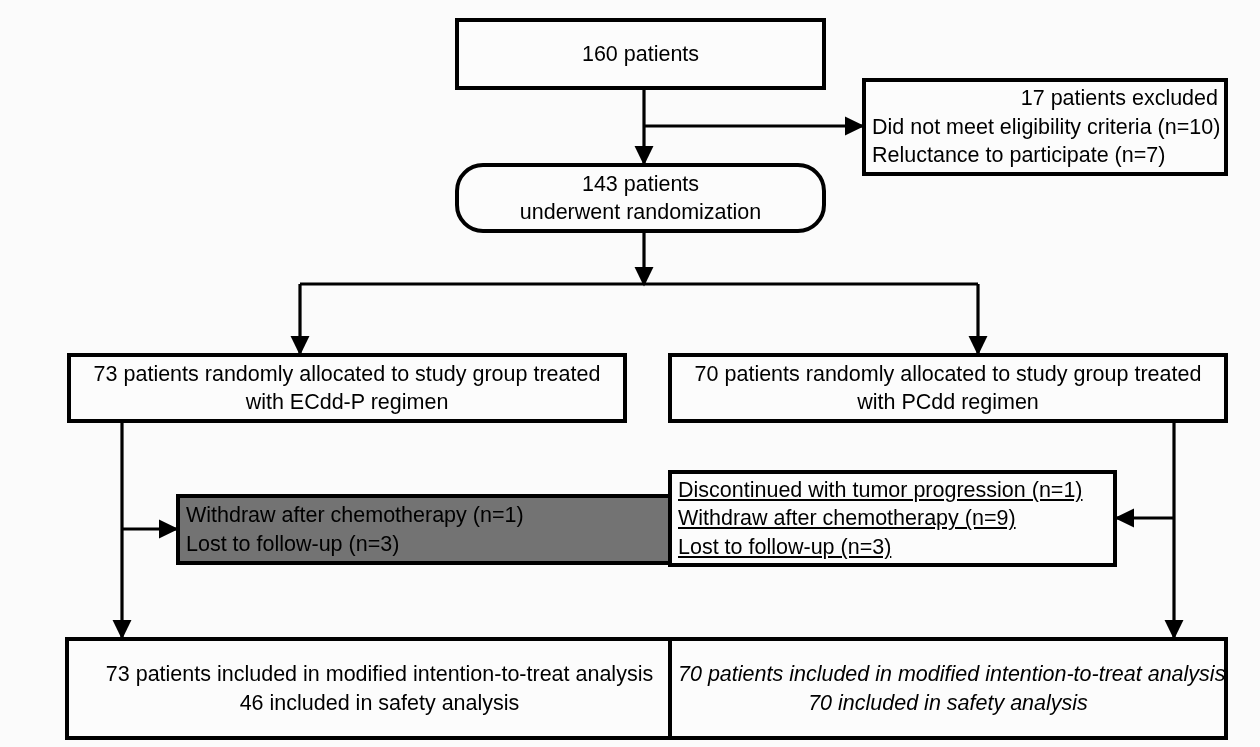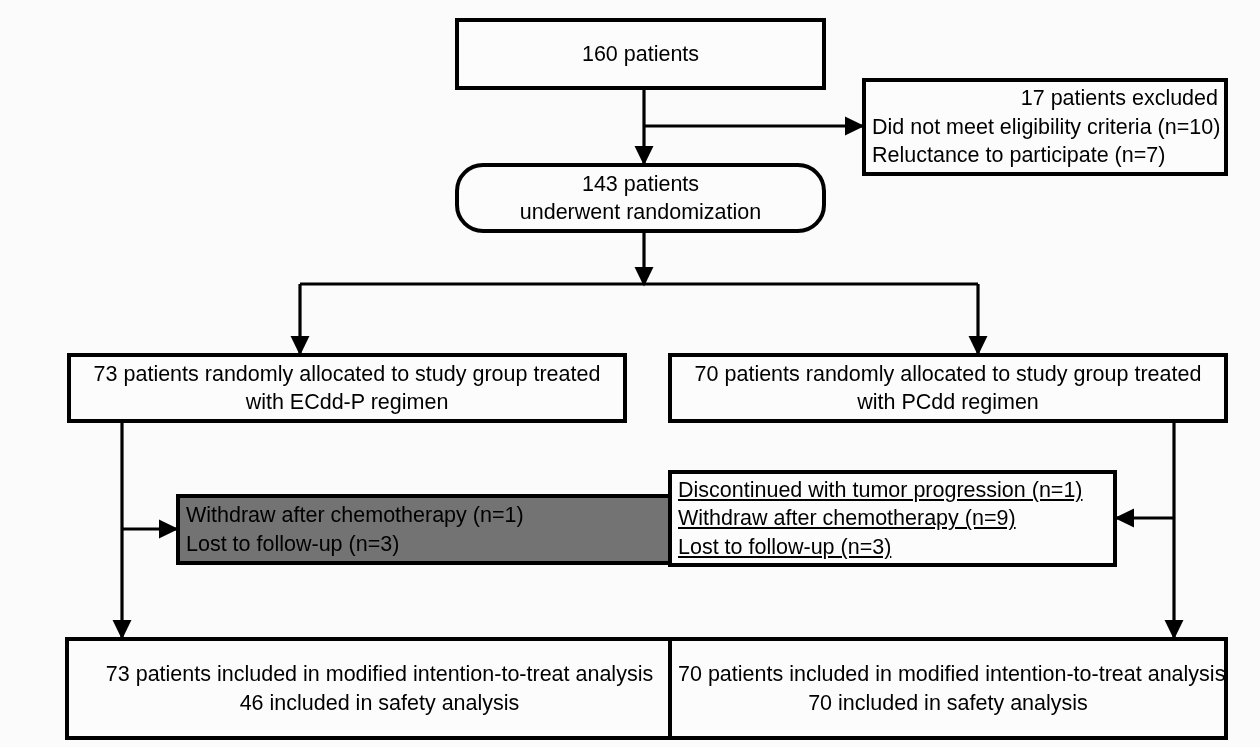--- a/index.html
+++ b/index.html
@@ -100,19 +100,19 @@
       </div>
       <div class="flow-box align-left" style="left: 668px; top: 470px; width: 449px; height: 97px; border-color: rgb(0, 0, 0); background: rgb(252, 252, 252); text-decoration: underline;">
         <div class="line">Discontinued with tumor progression (n=1)</div>
         <div class="line">Withdraw after chemotherapy (n=9)</div>
         <div class="line">Lost to follow-up (n=3)</div>
       </div>
       <div class="flow-box align-center" style="left: 65px; top: 637px; width: 629px; height: 103px; border-color: rgb(0, 0, 0); background: rgb(252, 252, 252);">
         <div class="line">73 patients included in modified intention-to-treat analysis</div>
         <div class="line">46 included in safety analysis</div>
       </div>
-      <div class="flow-box align-center" style="left: 668px; top: 637px; width: 560px; height: 103px; border-color: rgb(0, 0, 0); background: rgb(252, 252, 252);">
+      <div class="flow-box align-center" style="left: 668px; top: 637px; width: 560px; height: 103px; border-color: rgb(0, 0, 0); background: rgb(252, 252, 252); font-style: italic;">
         <div class="line">70 patients included in modified intention-to-treat analysis</div>
         <div class="line">70 included in safety analysis</div>
       </div>
     </div>
 
 </div>
 
 </body></html>

